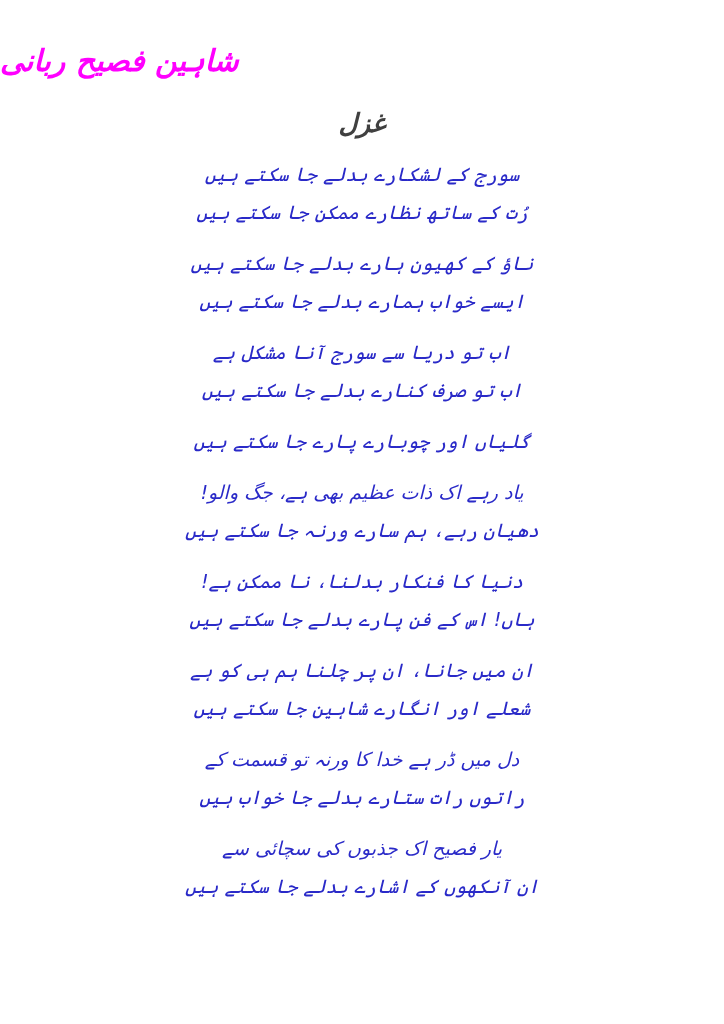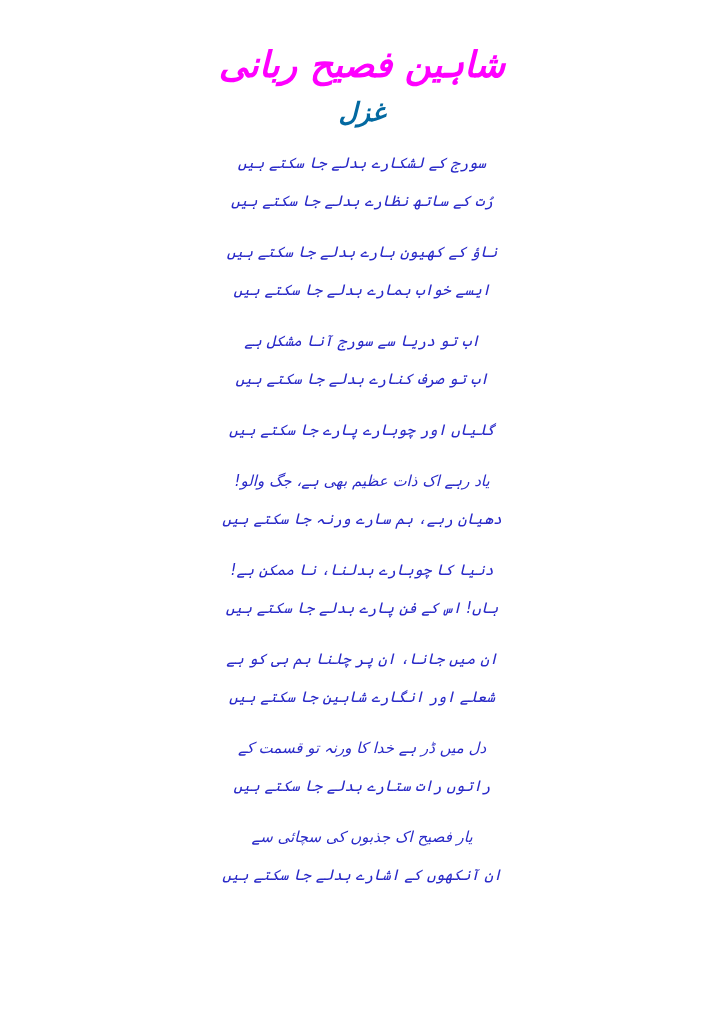--- a/index.html
+++ b/index.html
@@ -14,50 +14,50 @@
     background: #ffffff;
     overflow: hidden;
     font-family: "DejaVu Sans", sans-serif;
   }
   .content {
     padding-top: 42px;
     text-align: center;
   }
   .author {
     direction: rtl;
-    font-size: 36px;
+    font-size: 30px;
     font-weight: bold;
     font-style: italic;
     color: #ff00ff;
     line-height: 1.25;
-    text-align: center;
+    text-align: left;
   }
   .heading {
     direction: rtl;
-    margin-top: 10px;
+    margin-top: 28px;
     font-size: 26px;
     font-weight: bold;
     font-style: italic;
-    color: #0369a1;
+    color: #404040;
     line-height: 1.2;
     text-align: center;
   }
   .poem {
     margin-top: 16px;
   }
   .couplet {
     margin-bottom: 13px;
   }
   .poem-line {
     direction: rtl;
     height: 38px;
     display: flex;
     align-items: center;
     justify-content: center;
-    font-size: 15px;
+    font-size: 19px;
     font-style: italic;
     font-weight: 500;
     color: #2a2ac8;
     letter-spacing: 0.5px;
     white-space: nowrap;
   }
 </style>
 </head>
 <body>
 
@@ -65,21 +65,21 @@
   <div class="content">
 
     <div class="author">شاہین فصیح ربانی</div>
 
     <div class="heading">غزل</div>
 
     <div class="poem">
 
       <div class="couplet">
         <div class="poem-line">سورج کے لشکارے بدلے جا سکتے ہیں</div>
-        <div class="poem-line">رُت کے ساتھ نظارے بدلے جا سکتے ہیں</div>
+        <div class="poem-line">رُت کے ساتھ نظارے ممکن جا سکتے ہیں</div>
       </div>
 
       <div class="couplet">
         <div class="poem-line">ناؤ کے کھیون ہارے بدلے جا سکتے ہیں</div>
         <div class="poem-line">ایسے خواب ہمارے بدلے جا سکتے ہیں</div>
       </div>
 
       <div class="couplet">
         <div class="poem-line">اب تو دریا سے سورج آنا مشکل ہے</div>
         <div class="poem-line">اب تو صرف کنارے بدلے جا سکتے ہیں</div>
@@ -88,32 +88,32 @@
       <div class="couplet">
         <div class="poem-line">گلیاں اور چوبارے پارے جا سکتے ہیں</div>
       </div>
 
       <div class="couplet">
         <div class="poem-line">یاد رہے اک ذات عظیم بھی ہے، جگ والو!</div>
         <div class="poem-line">دھیان رہے، ہم سارے ورنہ جا سکتے ہیں</div>
       </div>
 
       <div class="couplet">
-        <div class="poem-line">دنیا کا چوبارے بدلنا، نا ممکن ہے!</div>
+        <div class="poem-line">دنیا کا فنکار بدلنا، نا ممکن ہے!</div>
         <div class="poem-line">ہاں! اس کے فن پارے بدلے جا سکتے ہیں</div>
       </div>
 
       <div class="couplet">
         <div class="poem-line">ان میں جانا، ان پر چلنا ہم ہی کو ہے</div>
         <div class="poem-line">شعلے اور انگارے شاہین جا سکتے ہیں</div>
       </div>
 
       <div class="couplet">
         <div class="poem-line">دل میں ڈر ہے خدا کا ورنہ تو قسمت کے</div>
-        <div class="poem-line">راتوں رات ستارے بدلے جا سکتے ہیں</div>
+        <div class="poem-line">راتوں رات ستارے بدلے جا خواب ہیں</div>
       </div>
 
       <div class="couplet">
         <div class="poem-line">یار فصیح اک جذبوں کی سچائی سے</div>
         <div class="poem-line">ان آنکھوں کے اشارے بدلے جا سکتے ہیں</div>
       </div>
 
     </div>
   </div>
 </div>

